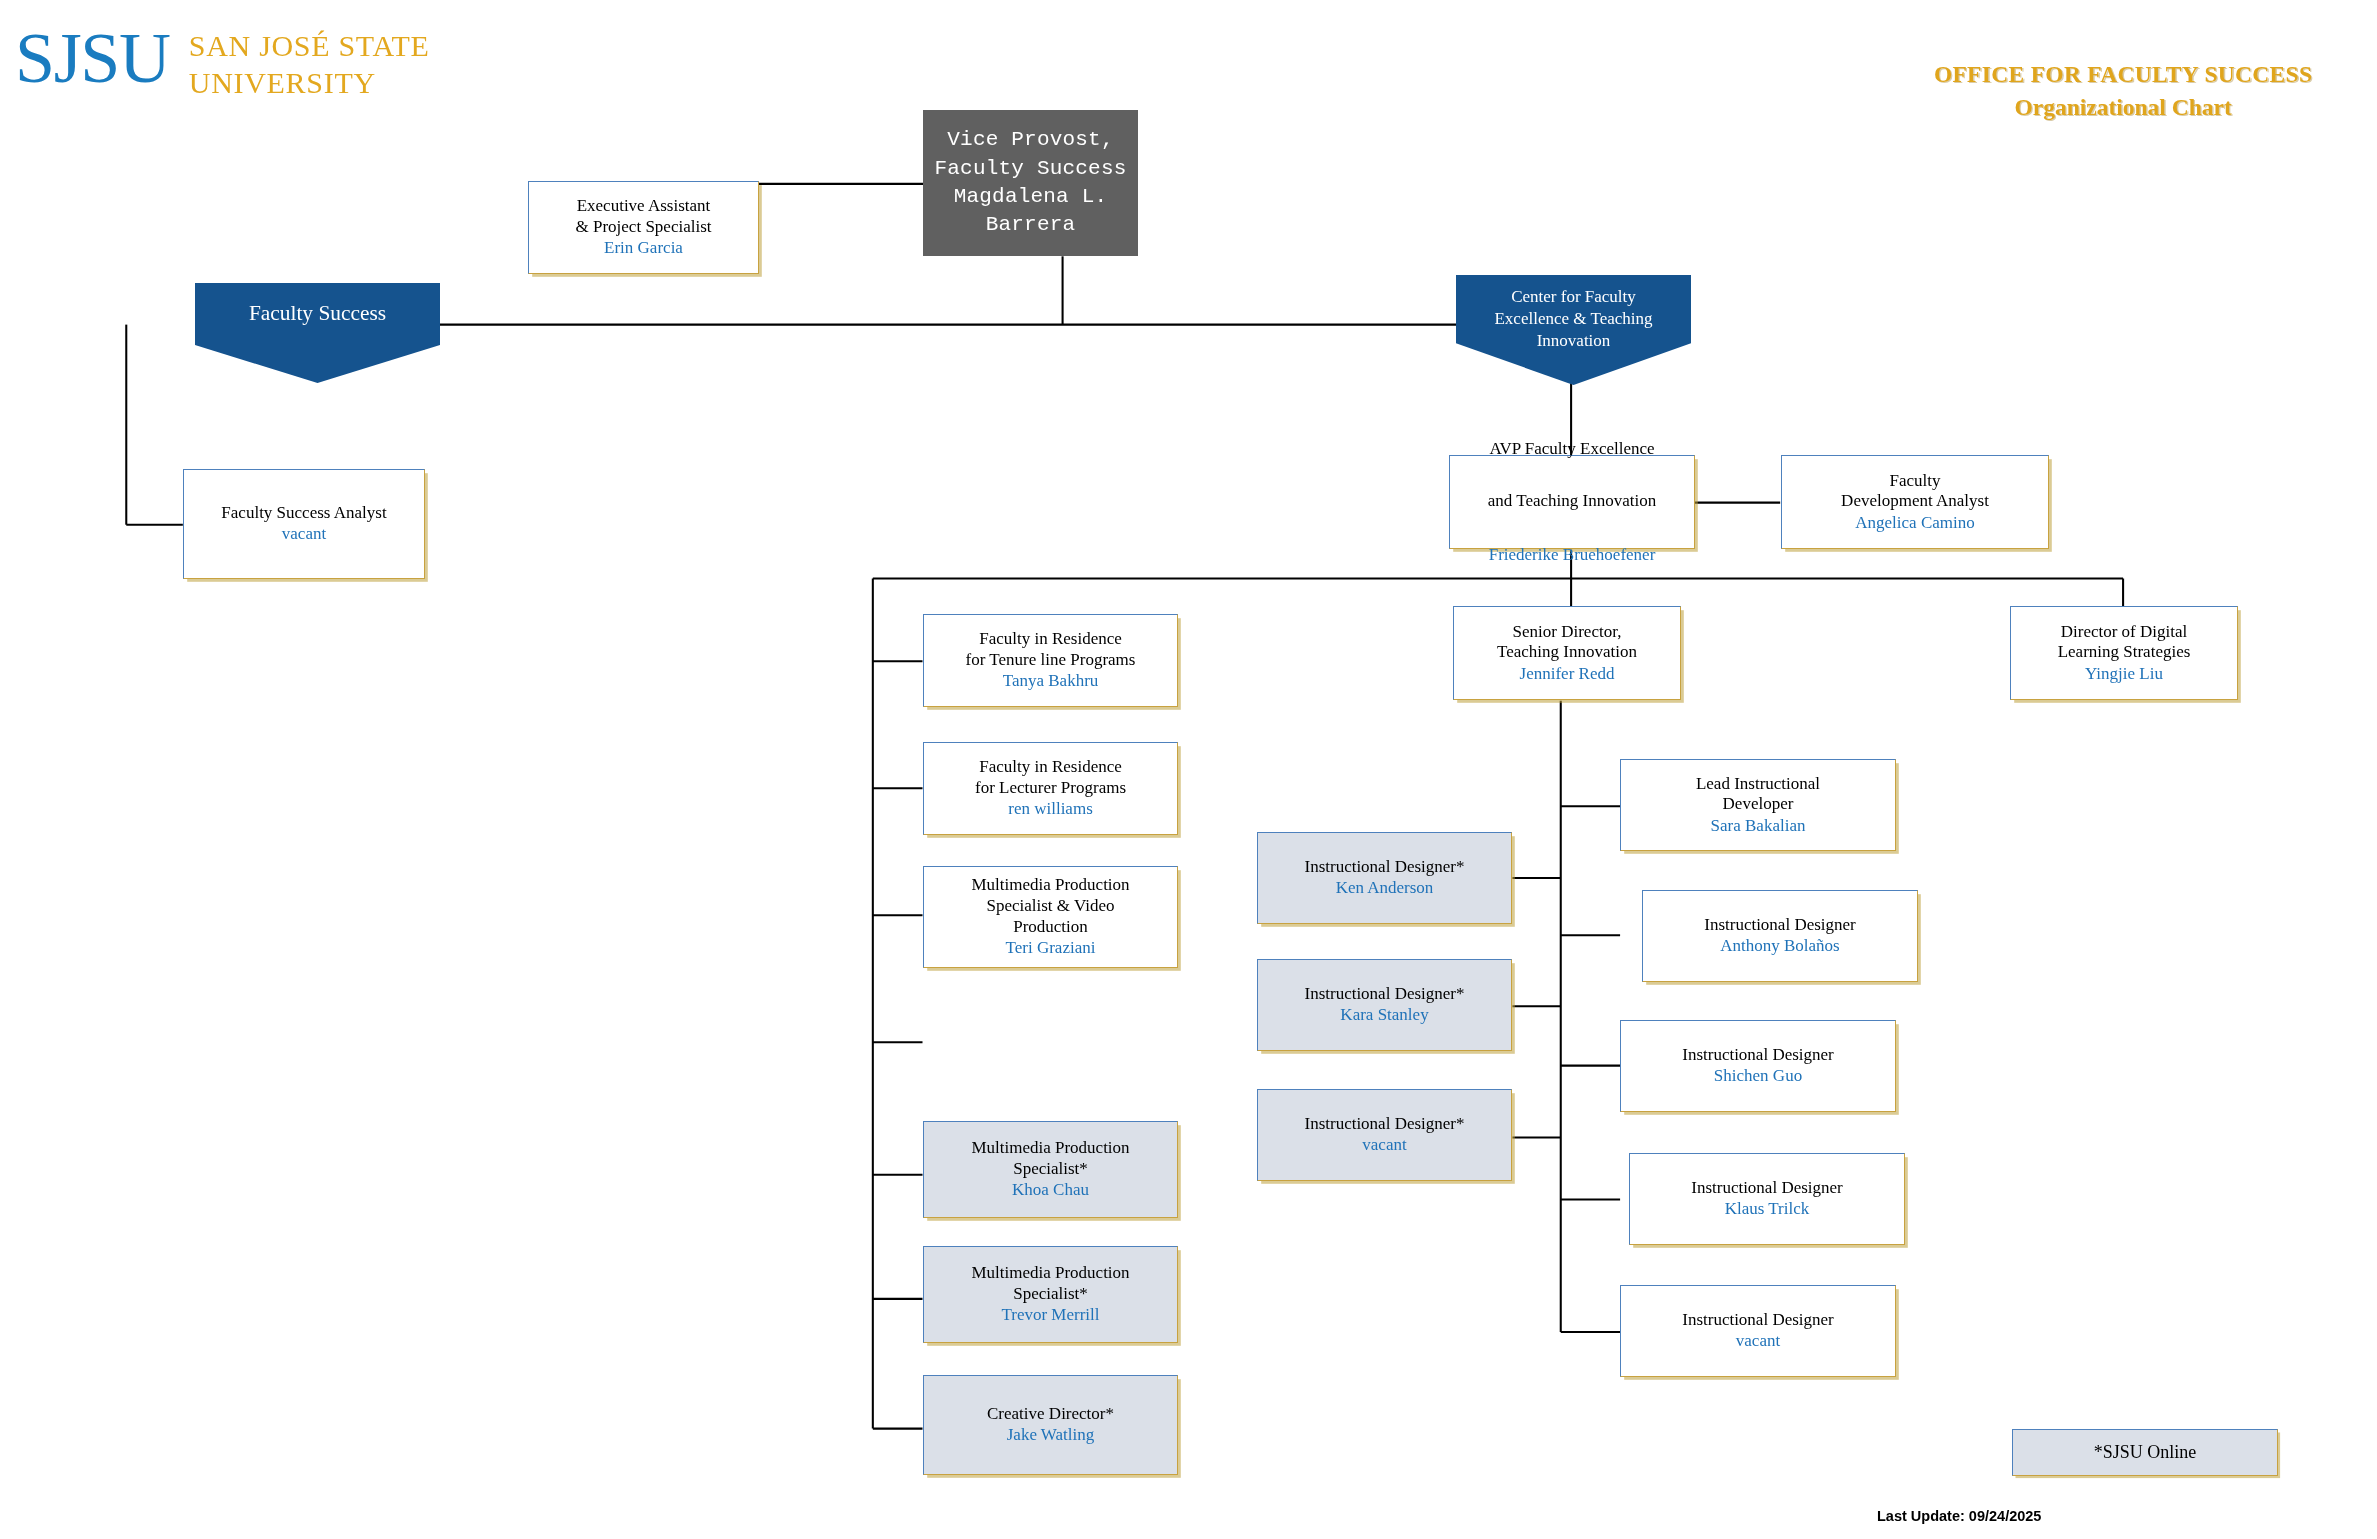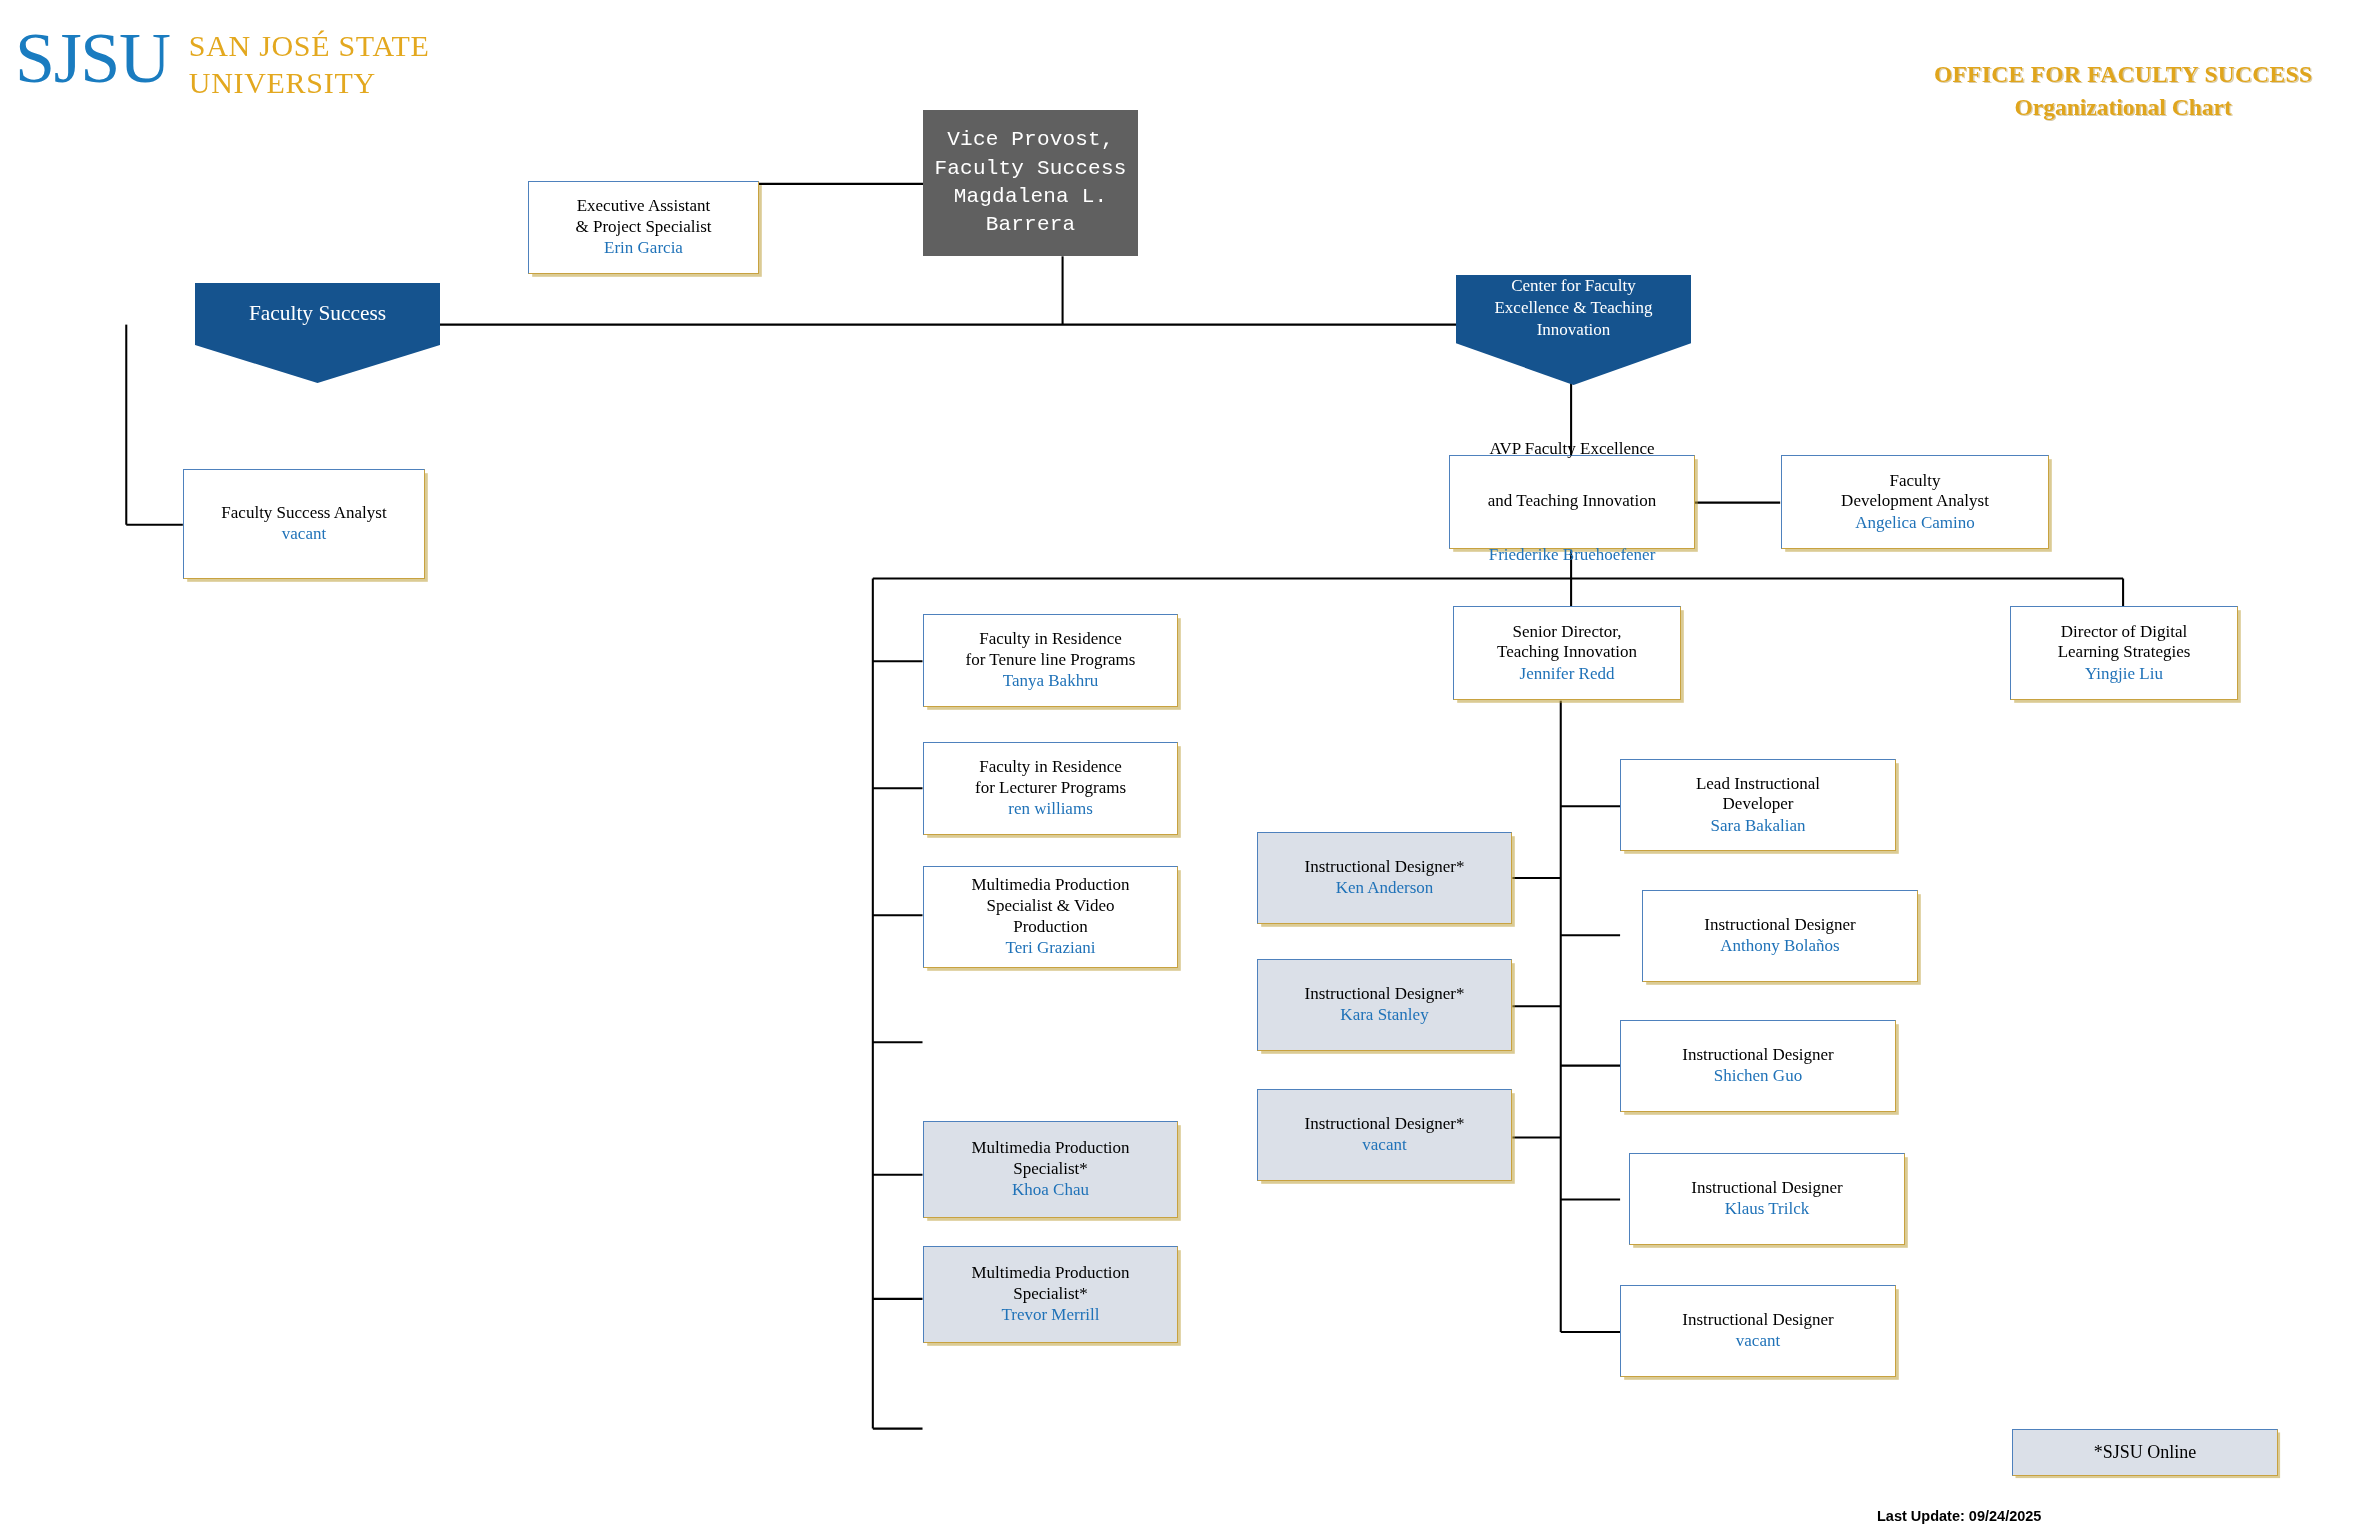--- a/index.html
+++ b/index.html
@@ -222,21 +222,21 @@
   <div class="node" style="left:528px; top:133px; width:231px; height:93px;margin-top:48px;">
     <span class="title-txt">Executive Assistant</span>
     <span class="title-txt">&amp; Project Specialist</span>
     <span class="person">Erin Garcia</span>
   </div>
 
   <div class="banner" style="left:195px; top:283px; width:245px; height:100px; font-size:21.4px; padding-top:16.6px;">
     <span class="banner-label">Faculty Success</span>
   </div>
 
-  <div class="banner" style="left:1456px; top:275px; width:235px; height:110px; font-size:17px; ">
+  <div class="banner" style="left:1456px; top:275px; width:235px; height:110px; font-size:17px; padding-top:11px;">
     <span class="banner-label">
       <span>Center for Faculty</span><br>
       <span>Excellence &amp; Teaching</span><br>
       <span>Innovation</span>
     </span>
   </div>
 
   <div class="node" style="left:183px; top:469px; width:242px; height:110px;">
     <span class="title-txt">Faculty Success Analyst</span>
     <span class="person">vacant</span>
@@ -291,20 +291,24 @@
     <span class="title-txt">Specialist*</span>
     <span class="person">Khoa Chau</span>
   </div>
 
   <div class="node gray" style="left:923px; top:1246px; width:255px; height:97px;">
     <span class="title-txt">Multimedia Production</span>
     <span class="title-txt">Specialist*</span>
     <span class="person">Trevor Merrill</span>
   </div>
 
+  <div class="node gray" style="left:923px; top:1375px; width:255px; height:100px;">
+    <span class="title-txt">Creative Director*</span>
+    <span class="person">Jake Watling</span>
+  </div>
 
   <div class="node gray" style="left:1257px; top:832px; width:255px; height:92px;">
     <span class="title-txt">Instructional Designer*</span>
     <span class="person">Ken Anderson</span>
   </div>
 
   <div class="node gray" style="left:1257px; top:959px; width:255px; height:92px;">
     <span class="title-txt">Instructional Designer*</span>
     <span class="person">Kara Stanley</span>
   </div>

